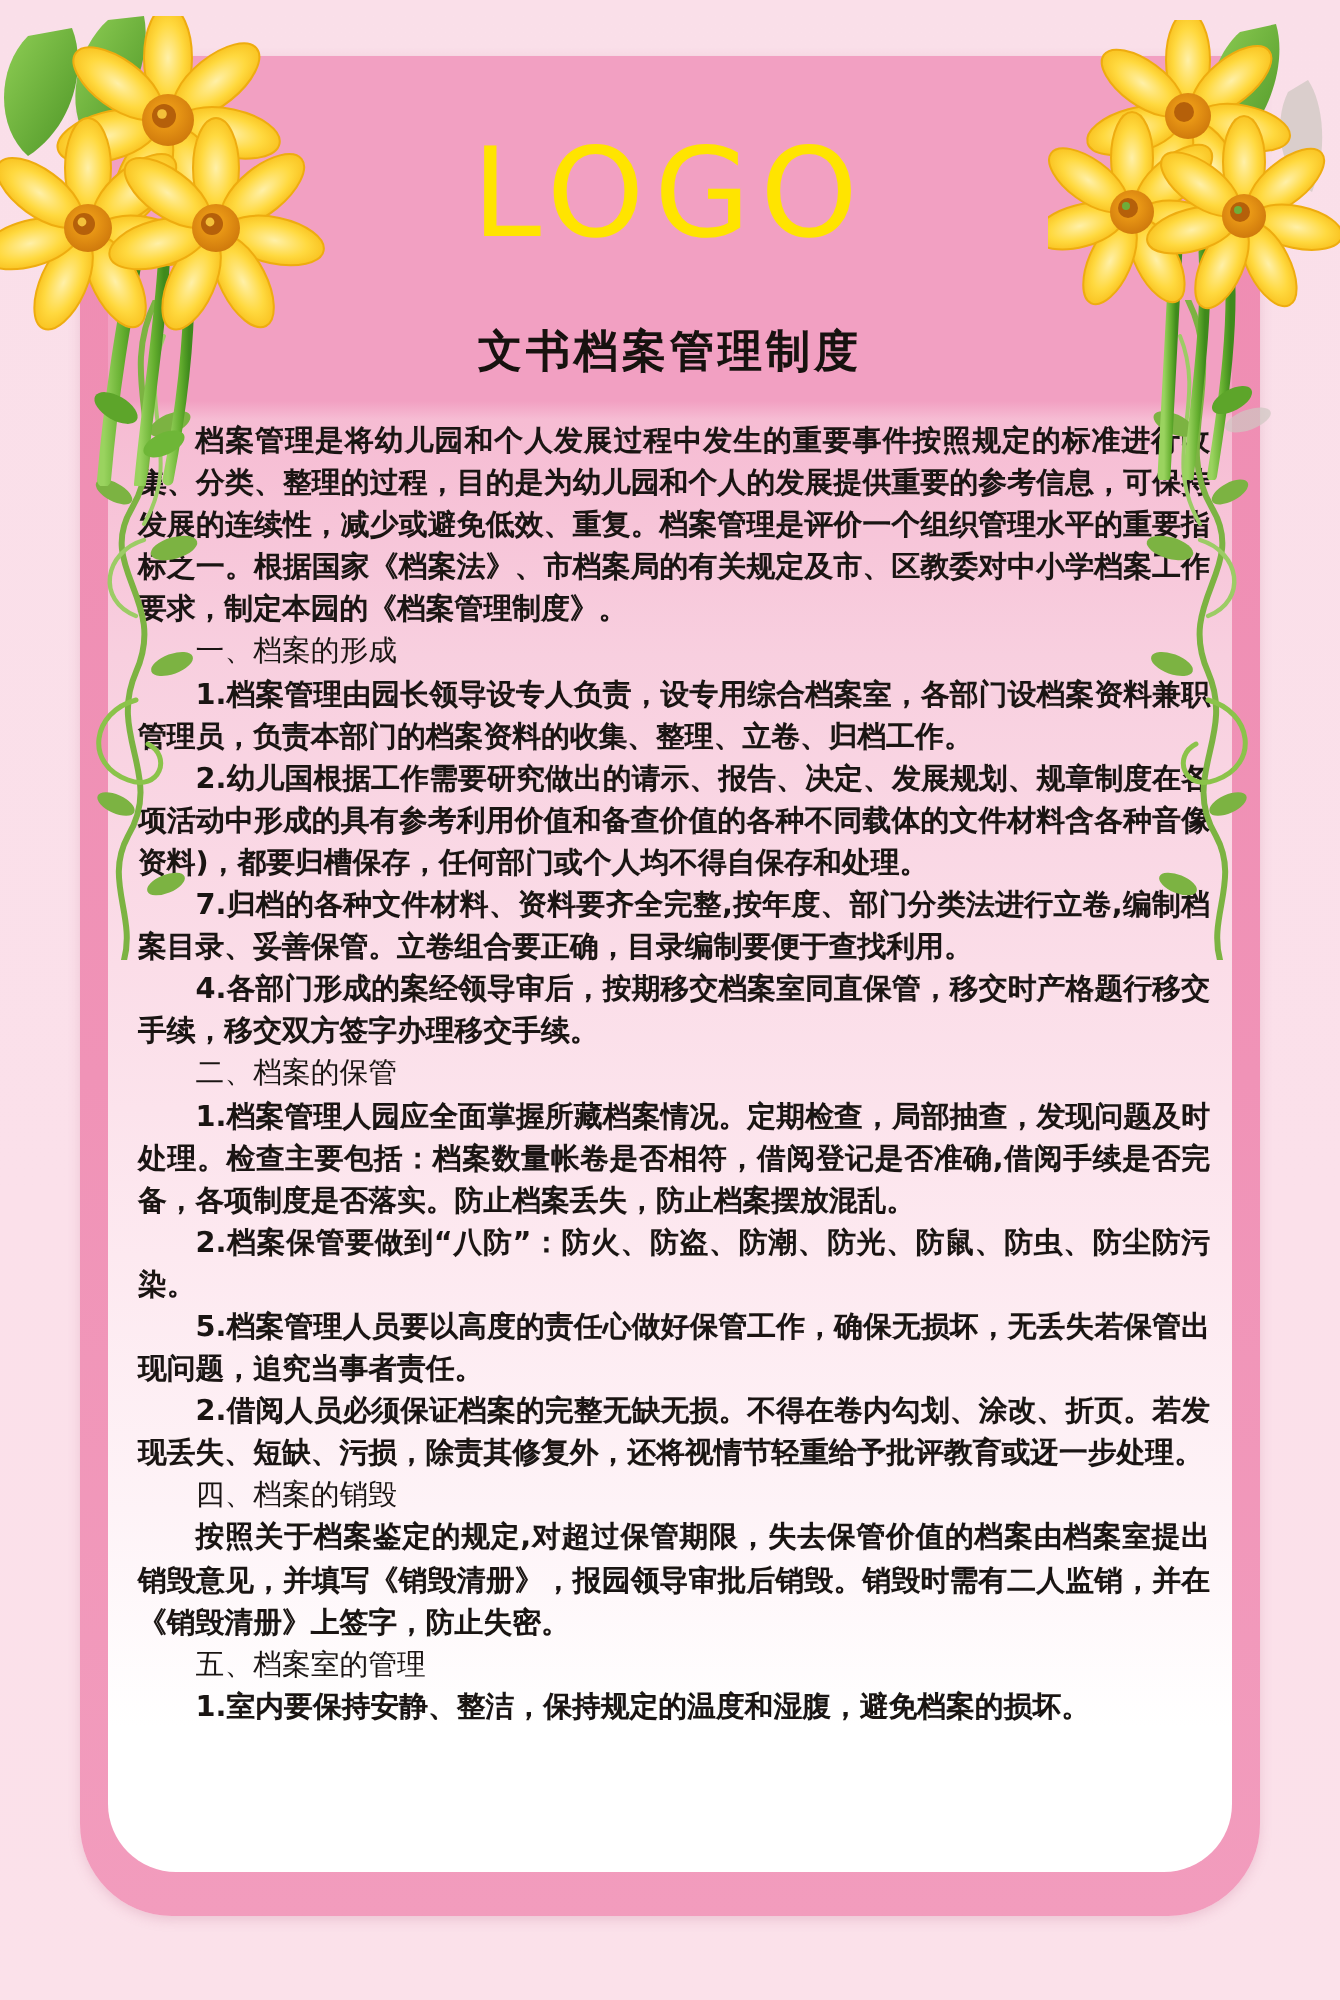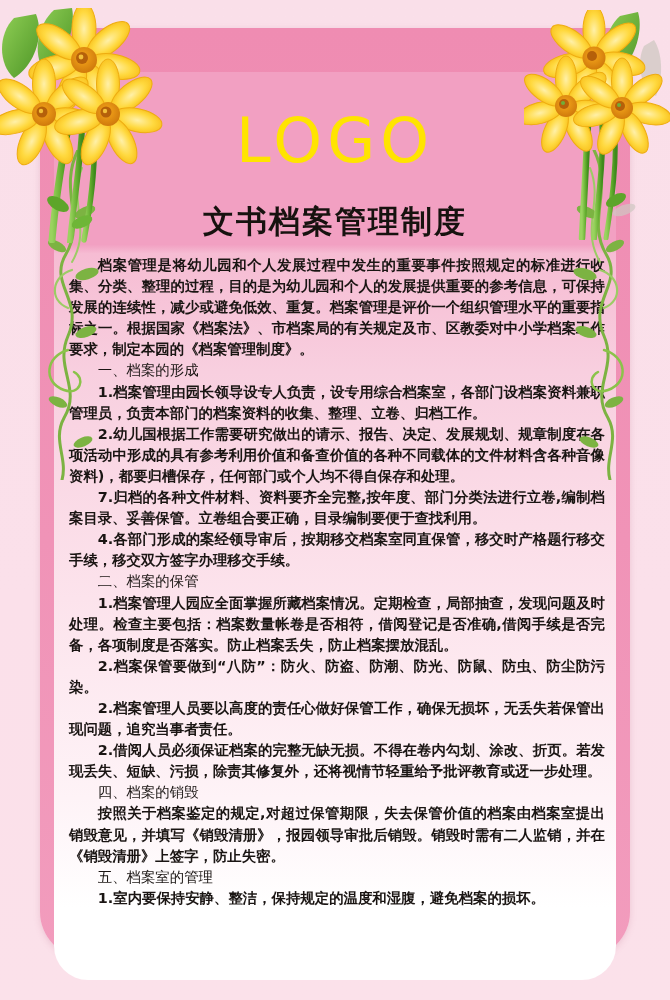--- a/index.html
+++ b/index.html
@@ -22,31 +22,31 @@
     box-shadow:0 2px 6px rgba(190,110,145,.25);}
 
   
   .panel{position:absolute;left:54px;top:28px;width:562px;height:908px;
     border-radius:0 0 34px 34px;
     background:linear-gradient(180deg,
        #f2a0c2 0%, #f2a0c2 19.0%,
        #f6bcd3 20.0%, #f8cfdf 33%,
        #fbdde8 50%, #fde9f0 66%,
        #fef3f7 80%, #ffffff 92%, #ffffff 100%);
-    overflow:hidden;margin-top:44px;}
+    overflow:hidden;}
 
   
   .logo{position:absolute;left:0;top:38px;width:562px;text-align:center;
     color:#ffe400;font-size:62px;line-height:62px;font-weight:400;
     letter-spacing:5px;
     font-family:"DejaVu Sans","Liberation Sans",sans-serif;}
 
   
   .title{position:absolute;left:0;top:130px;width:562px;text-align:center;
-    color:#17120f;font-size:31px;line-height:38px;font-weight:bold;
+    color:#17120f;font-size:22px;line-height:38px;font-weight:bold;
     letter-spacing:2px;}
 
   
   .body-text{position:absolute;left:15px;top:183px;width:536px;
     color:#1a1513;font-size:14.4px;line-height:21.1px;
     text-align:justify;text-justify:inter-ideograph;
     font-weight:600;
     letter-spacing:0px;}
   .body-text p{margin:0;text-indent:2em;}
   .body-text p.head{text-indent:2em;font-weight:normal;}
@@ -76,21 +76,21 @@
     <div class="body-text">
         <p>档案管理是将幼儿园和个人发展过程中发生的重要事件按照规定的标准进行收集、分类、整理的过程，目的是为幼儿园和个人的发展提供重要的参考信息，可保持发展的连续性，减少或避免低效、重复。档案管理是评价一个组织管理水平的重要指标之一。根据国家《档案法》、市档案局的有关规定及市、区教委对中小学档案工作要求，制定本园的《档案管理制度》。</p>
         <p class="head">一、档案的形成</p>
         <p>1.档案管理由园长领导设专人负责，设专用综合档案室，各部门设档案资料兼职管理员，负责本部门的档案资料的收集、整理、立卷、归档工作。</p>
         <p>2.幼儿国根据工作需要研究做出的请示、报告、决定、发展规划、规章制度在各项活动中形成的具有参考利用价值和备查价值的各种不同载体的文件材料含各种音像资料)，都要归槽保存，任何部门或个人均不得自保存和处理。</p>
         <p>7.归档的各种文件材料、资料要齐全完整,按年度、部门分类法进行立卷,编制档案目录、妥善保管。立卷组合要正确，目录编制要便于查找利用。</p>
         <p>4.各部门形成的案经领导审后，按期移交档案室同直保管，移交时产格题行移交手续，移交双方签字办理移交手续。</p>
         <p class="head">二、档案的保管</p>
         <p>1.档案管理人园应全面掌握所藏档案情况。定期检查，局部抽查，发现问题及时处理。检查主要包括：档案数量帐卷是否相符，借阅登记是否准确,借阅手续是否完备，各项制度是否落实。防止档案丢失，防止档案摆放混乱。</p>
         <p>2.档案保管要做到“八防”：防火、防盗、防潮、防光、防鼠、防虫、防尘防污染。</p>
-        <p>2.档案管理人员要以高度的责任心做好保管工作，确保无损坏，无丢失若保管出现问题，追究当事者责任。</p>
+        <p>5.档案管理人员要以高度的责任心做好保管工作，确保无损坏，无丢失若保管出现问题，追究当事者责任。</p>
         <p>2.借阅人员必须保证档案的完整无缺无损。不得在卷内勾划、涂改、折页。若发现丢失、短缺、污损，除责其修复外，还将视情节轻重给予批评教育或迓一步处理。</p>
         <p class="head">四、档案的销毁</p>
         <p>按照关于档案鉴定的规定,对超过保管期限，失去保管价值的档案由档案室提出销毁意见，并填写《销毁清册》，报园领导审批后销毁。销毁时需有二人监销，并在《销毁清册》上签字，防止失密。</p>
         <p class="head">五、档案室的管理</p>
         <p>1.室内要保持安静、整洁，保持规定的温度和湿腹，避免档案的损坏。</p>
       </div>
 
   </div>
 
   <svg class="vine vine-left" width="68" height="330" viewBox="0 0 68 330">

